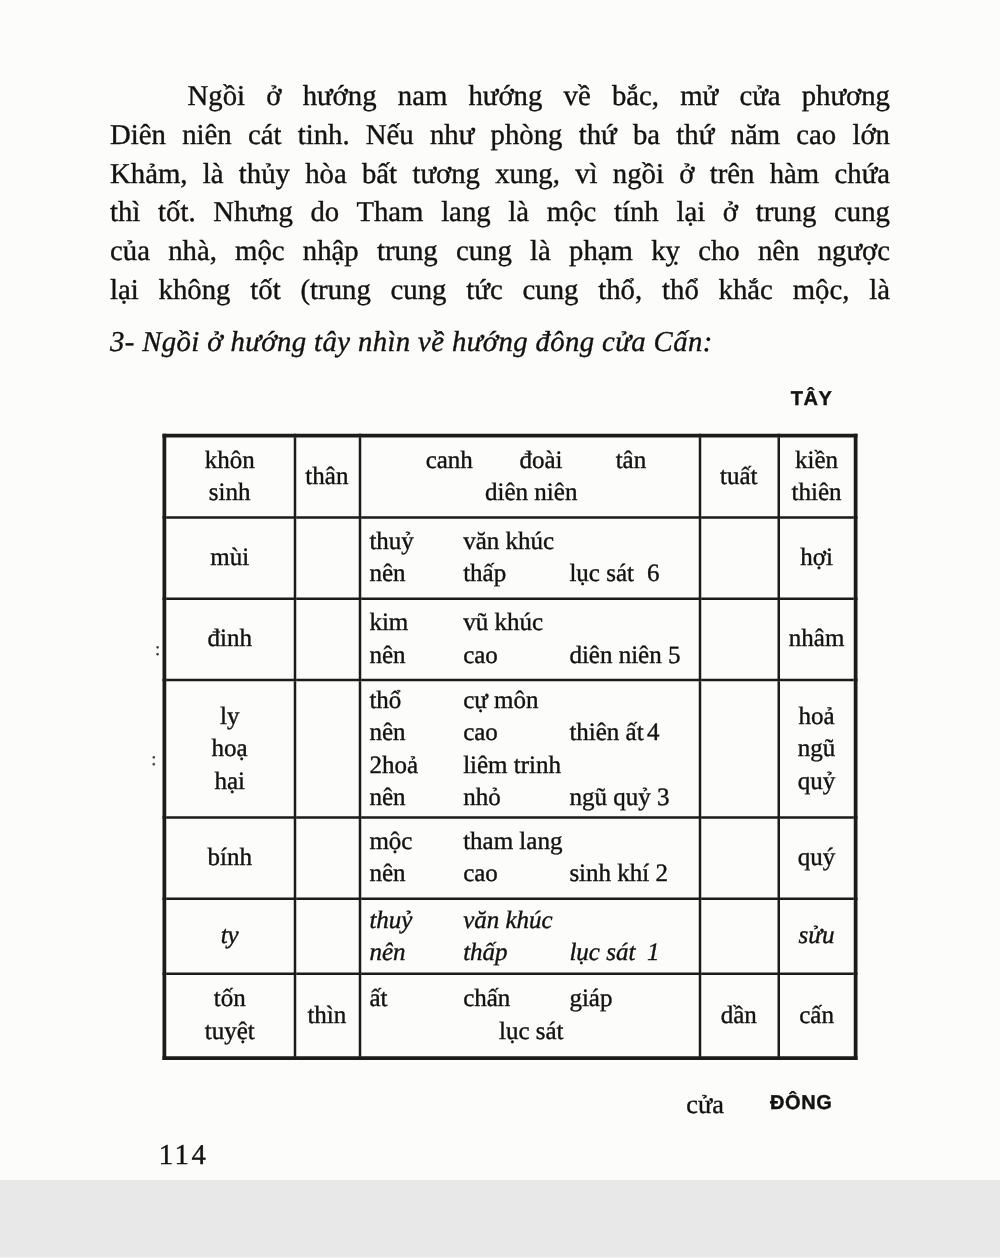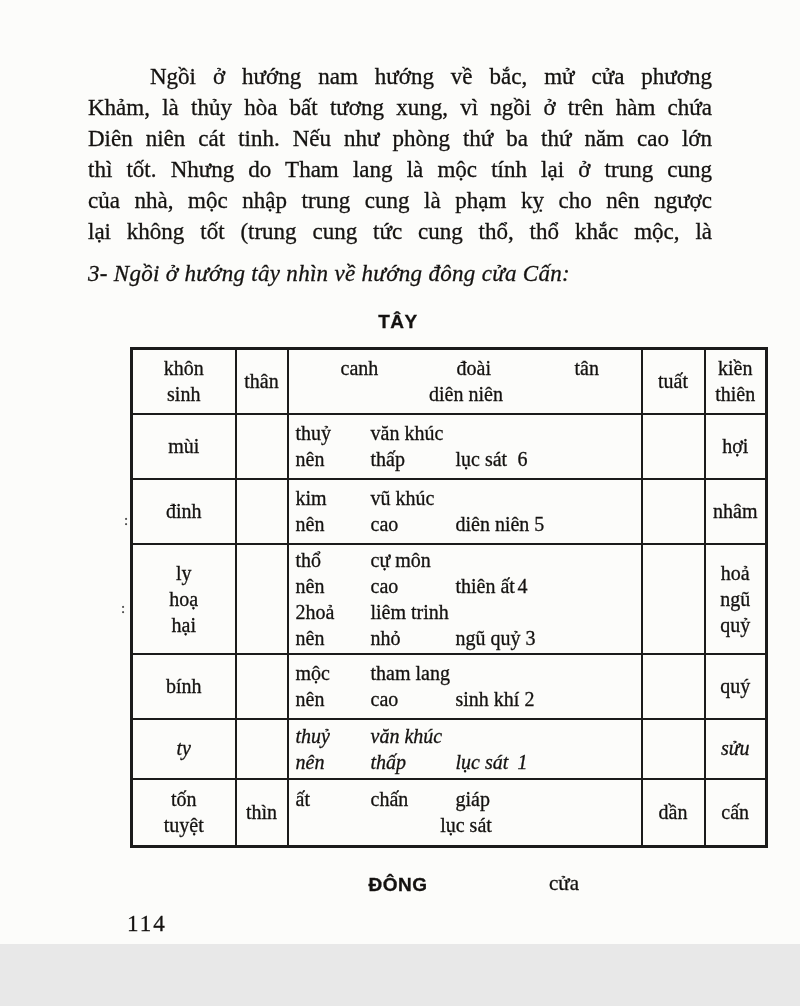--- a/index.html
+++ b/index.html
@@ -12,22 +12,22 @@
   }
   
   .para{position:absolute;left:88px;top:61px;width:624px;font-size:23px;line-height:31px;}
   .pl{text-align:justify;text-align-last:justify;white-space:normal;}
   .pl.first{text-indent:62px;}
   .pl.last{text-align:left;text-align-last:left;}
   
   .heading{position:absolute;left:88px;top:261px;font-size:23px;font-style:italic;letter-spacing:.3px;}
   
   .compass{
-    position:absolute;left:130px;width:536px;text-align:center;
-    font-family:"Liberation Sans",sans-serif;font-weight:bold;font-size:19px;letter-spacing:.5px;
+    position:absolute;left:130px;width:536px;text-align:right;
+    font-family:"Liberation Sans",sans-serif;font-weight:bold;font-size:16px;letter-spacing:.5px;
   }
   .compass.tay{top:311px;}
   .compass.dong{top:874px;}
   .door{position:absolute;left:549px;top:871px;font-size:21px;}
   
   .dtable{
     position:absolute;left:130px;top:347px;
     border-collapse:collapse;table-layout:fixed;font-size:20px;
     border:3px solid #1b1b1b;
   }
@@ -39,40 +39,40 @@
   .dtable tr:nth-child(4){height:110px;}
   .dtable tr:nth-child(5){height:65px;}
   .dtable tr:nth-child(6){height:60px;font-style:italic;}
   .dtable tr:nth-child(7){height:68px;}
   .stack span{display:block;line-height:26px;}
   .cline{display:flex;line-height:26px;}
   .cline span{display:inline-block;}
   .cline span:nth-child(1){min-width:75px;}
   .cline span:nth-child(2){min-width:85px;}
   .cline span:nth-child(3){min-width:62px;}
-  .cline.hpad{padding-left:45px;gap:41px;}
+  .cline.hpad{padding-left:45px;}
   .cline.hpad span:nth-child(2){min-width:77px;}
   .csingle{display:block;text-align:center;line-height:26px;}
   
   .pagenum{position:absolute;left:127px;top:911px;font-size:23px;letter-spacing:2px;}
   .watermark{position:absolute;left:636px;top:947px;display:flex;align-items:center;gap:7px;}
   .wm-text{font-style:italic;font-weight:bold;font-size:22px;-webkit-text-stroke:0;white-space:nowrap;}
   .artifact{position:absolute;font-size:15px;color:#3a3a3a;}
   .a1{left:124px;top:512px;}
   .a2{left:121px;top:600px;}
 </style>
 </head>
 <body>
 
 <div class="page" style="background: rgb(252, 252, 250); color: rgb(20, 18, 16);">
 
   <div class="para">
     <div class="pl first">Ngồi ở hướng nam hướng về bắc, mử cửa phương</div>
+    <div class="pl">Diên niên cát tinh. Nếu như phòng thứ ba thứ năm cao lớn</div>
     <div class="pl">Khảm, là thủy hòa bất tương xung, vì ngồi ở trên hàm chứa</div>
-    <div class="pl">Diên niên cát tinh. Nếu như phòng thứ ba thứ năm cao lớn</div>
     <div class="pl">thì tốt. Nhưng do Tham lang là mộc tính lại ở trung cung</div>
     <div class="pl">của nhà, mộc nhập trung cung là phạm kỵ cho nên ngược</div>
     <div class="pl">lại không tốt (trung cung tức cung thổ, thổ khắc mộc, là</div>
   </div>
 
   <div class="heading">3- Ngồi ở hướng tây nhìn về hướng đông cửa Cấn:</div>
 
   <div class="compass tay">TÂY</div>
 
   <table class="dtable">

